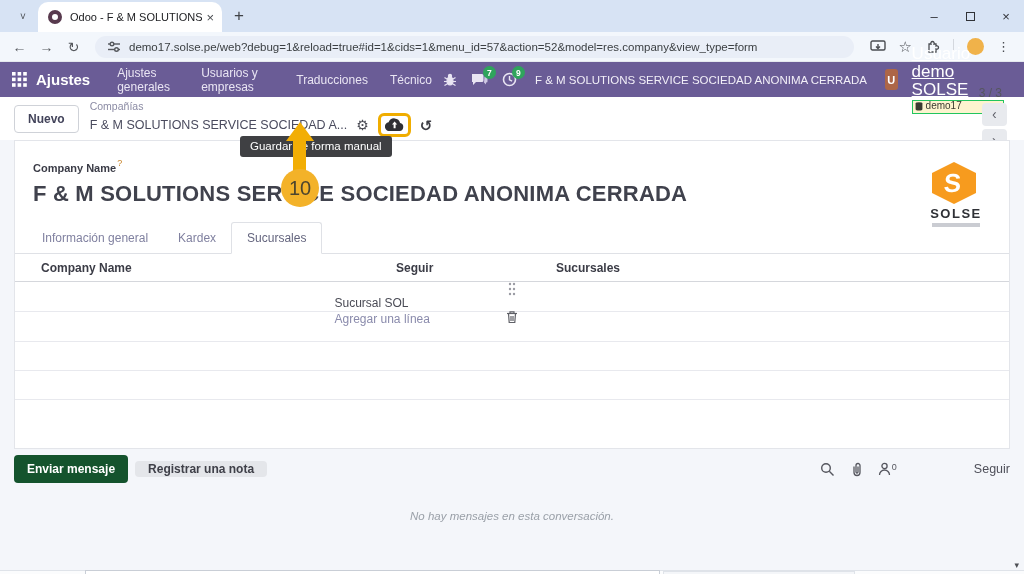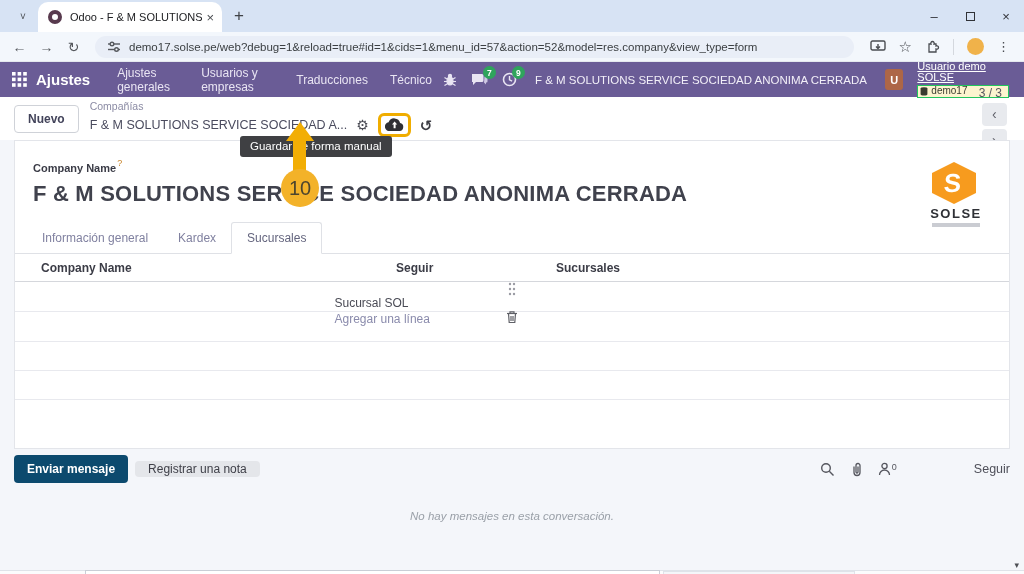--- a/index.html
+++ b/index.html
@@ -34,21 +34,21 @@
   
   .odoo-nav { height:35px; background:#6a5c96; display:flex; align-items:center; padding:0 12px; color:#fff; }
   .app-name { font-size:15px; font-weight:700; margin:0 16px 0 9px; }
   .nav-menu { font-size:12px; color:#e9e5f3; margin:0 11px; }
   .nav-right { margin-left:auto; display:flex; align-items:center; gap:14px; }
   .sys-ic { position:relative; display:flex; }
   .badge { position:absolute; top:-6px; right:-8px; min-width:13px; height:13px; border-radius:7px; background:#2fa45c; color:#fff; font-size:8.5px; font-weight:700; display:flex; align-items:center; justify-content:center; padding:0 2px; }
   .nav-company { font-size:11.5px; color:#f2eff8; margin:0 4px; white-space:nowrap; }
   .nav-avatar { width:21px; height:21px; border-radius:3px; background:#ad6647; color:#fff; font-size:11px; font-weight:700; display:flex; align-items:center; justify-content:center; }
   .user-block { line-height:1.05; }
-  .user-name { font-size:11px; color:#fff; text-decoration:underline; }
+  .user-name { font-size:17px; color:#fff; text-decoration:underline; }
   .db-box { margin-top:1px; background:#fdf4cf; border:1px solid #22c55e; color:#3a3b30; font-size:10px; padding:0 3px 1px 2px; display:flex; align-items:center; gap:3px; width:92px; }
 
   
   .control-panel { height:43px; background:#fff; display:flex; align-items:center; padding:0 14px; }
   .btn-nuevo { border:1px solid #cfd2d8; background:#fff; color:#42435a; font-size:12px; font-weight:700; padding:6px 13px; border-radius:4px; cursor:pointer; }
   .breadcrumbs { margin-left:11px; }
   .bc-parent { font-size:10.5px; color:#8b8ba4; }
   .bc-line { display:flex; align-items:center; gap:9px; margin-top:1px; }
   .bc-current { font-size:12.5px; color:#4a4b5e; }
   .gear-glyph { font-size:14px; color:#4b4c55; line-height:1; }
@@ -80,22 +80,22 @@
   .cell-suc { flex:1; font-size:12px; }
   .cell-del { width:38px; display:flex; justify-content:center; }
   .thead { height:28px; border-bottom:1px solid #d5d7dc; font-weight:700; color:#3b3c46; }
   .thead .cell-name, .thead .cell-socio, .thead .cell-suc { font-size:12px; }
   .trow { height:30px; border-bottom:1px solid #e8e9ee; color:#4a4b55;flex-direction:column; }
   .add-line { color:#8a8bac; cursor:pointer; }
   .empty-row { height:29px; border-bottom:1px solid #e8e9ee; }
 
   
   .chatter-top { display:flex; align-items:center; margin:6px 14px 0; }
-  .btn-primary { background:#0c4a6e; color:#fff; border:none; font-size:12px; font-weight:700; padding:7px 13px; border-radius:4px; cursor:pointer;text-align:center; }
-  .btn-secondary { background:#e4e6ea; color:#3f4049; border:none; font-size:12px; font-weight:400; padding:1px 13px; border-radius:4px; margin-left:7px; cursor:pointer; }
+  .btn-primary { background:#14532d; color:#fff; border:none; font-size:12px; font-weight:700; padding:7px 13px; border-radius:4px; cursor:pointer;text-align:center; }
+  .btn-secondary { background:#e4e6ea; color:#3f4049; border:none; font-size:12px; font-weight:700; padding:1px 13px; border-radius:4px; margin-left:7px; cursor:pointer; }
   .chatter-icons { margin-left:auto; display:flex; align-items:center; gap:15px; }
   .follower-wrap { display:flex; align-items:flex-start; }
   .follower-count { font-size:9px; color:#55565e; margin-left:1px; }
   .follow-label { font-size:12.5px; color:#4f505a; margin-left:62px; cursor:pointer;text-align:right; }
   .empty-msg { text-align:center; font-style:italic; color:#9aa0a8; font-size:11.5px; margin-top:27px; }
 
   
   .anno-tooltip { position:absolute; left:240px; top:136px; z-index:40; background:#3f4043; color:#fff; font-size:11.5px; padding:4px 10px 5px; border-radius:3px; white-space:nowrap; }
   .anno-shaft { position:absolute; left:293px; top:139px; width:13px; height:35px; background:#f2ae05; z-index:50; }
   .anno-head { position:absolute; left:286px; top:122px; width:0; height:0; border-left:14px solid transparent; border-right:14px solid transparent; border-bottom:19px solid #f2ae05; z-index:50; }

